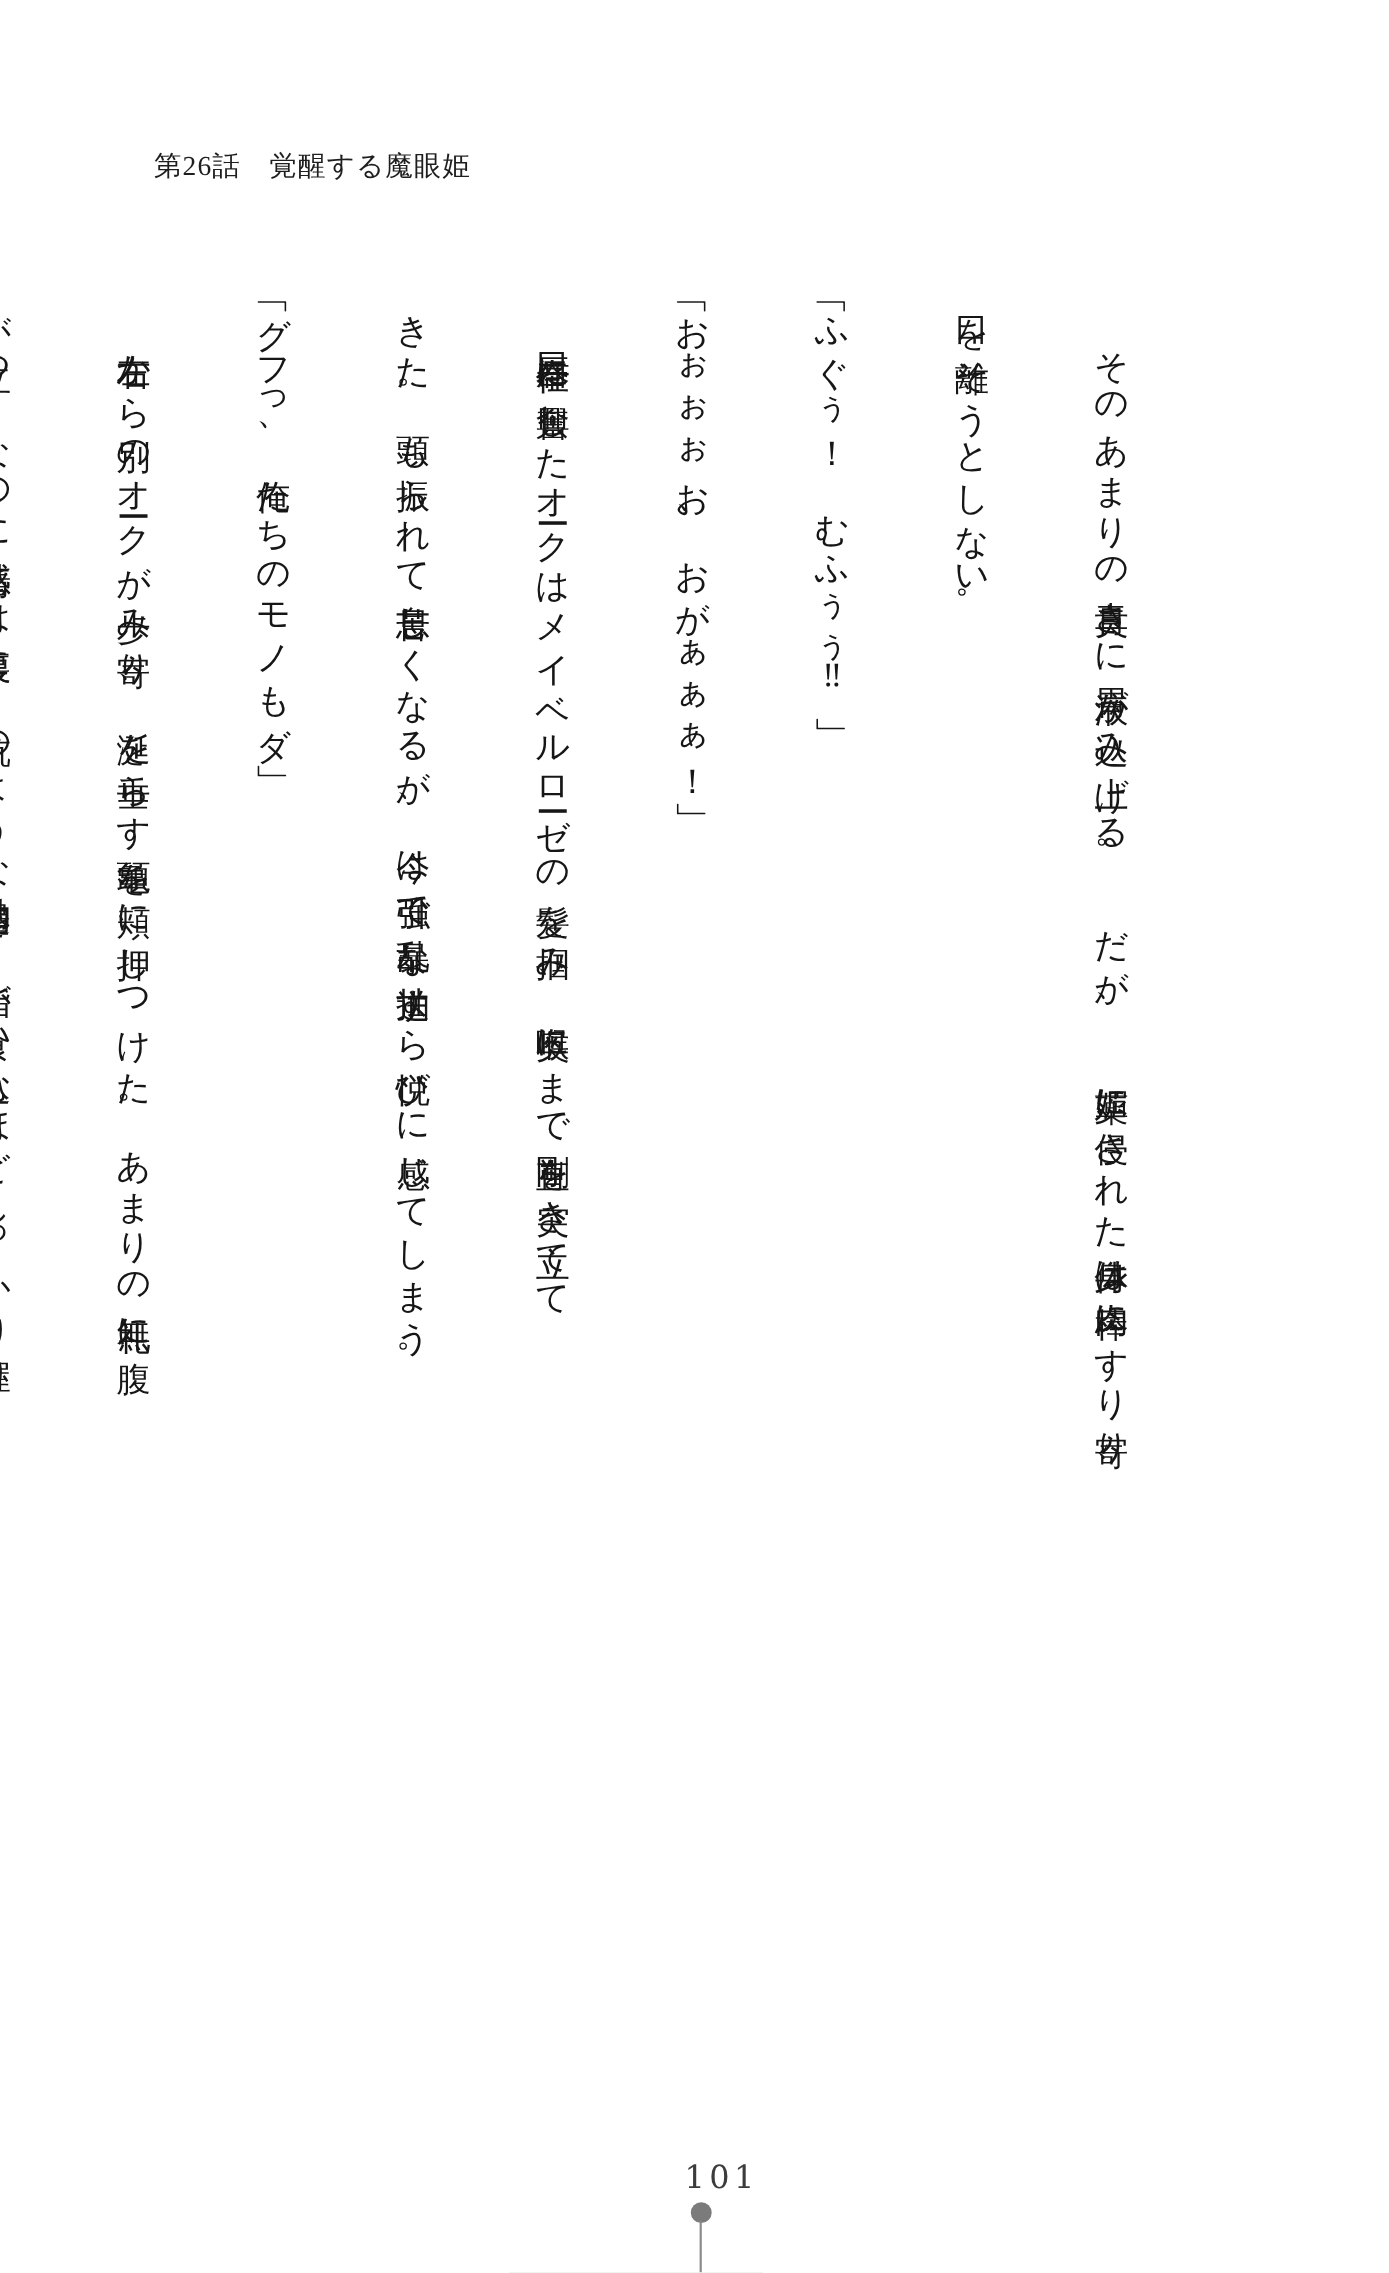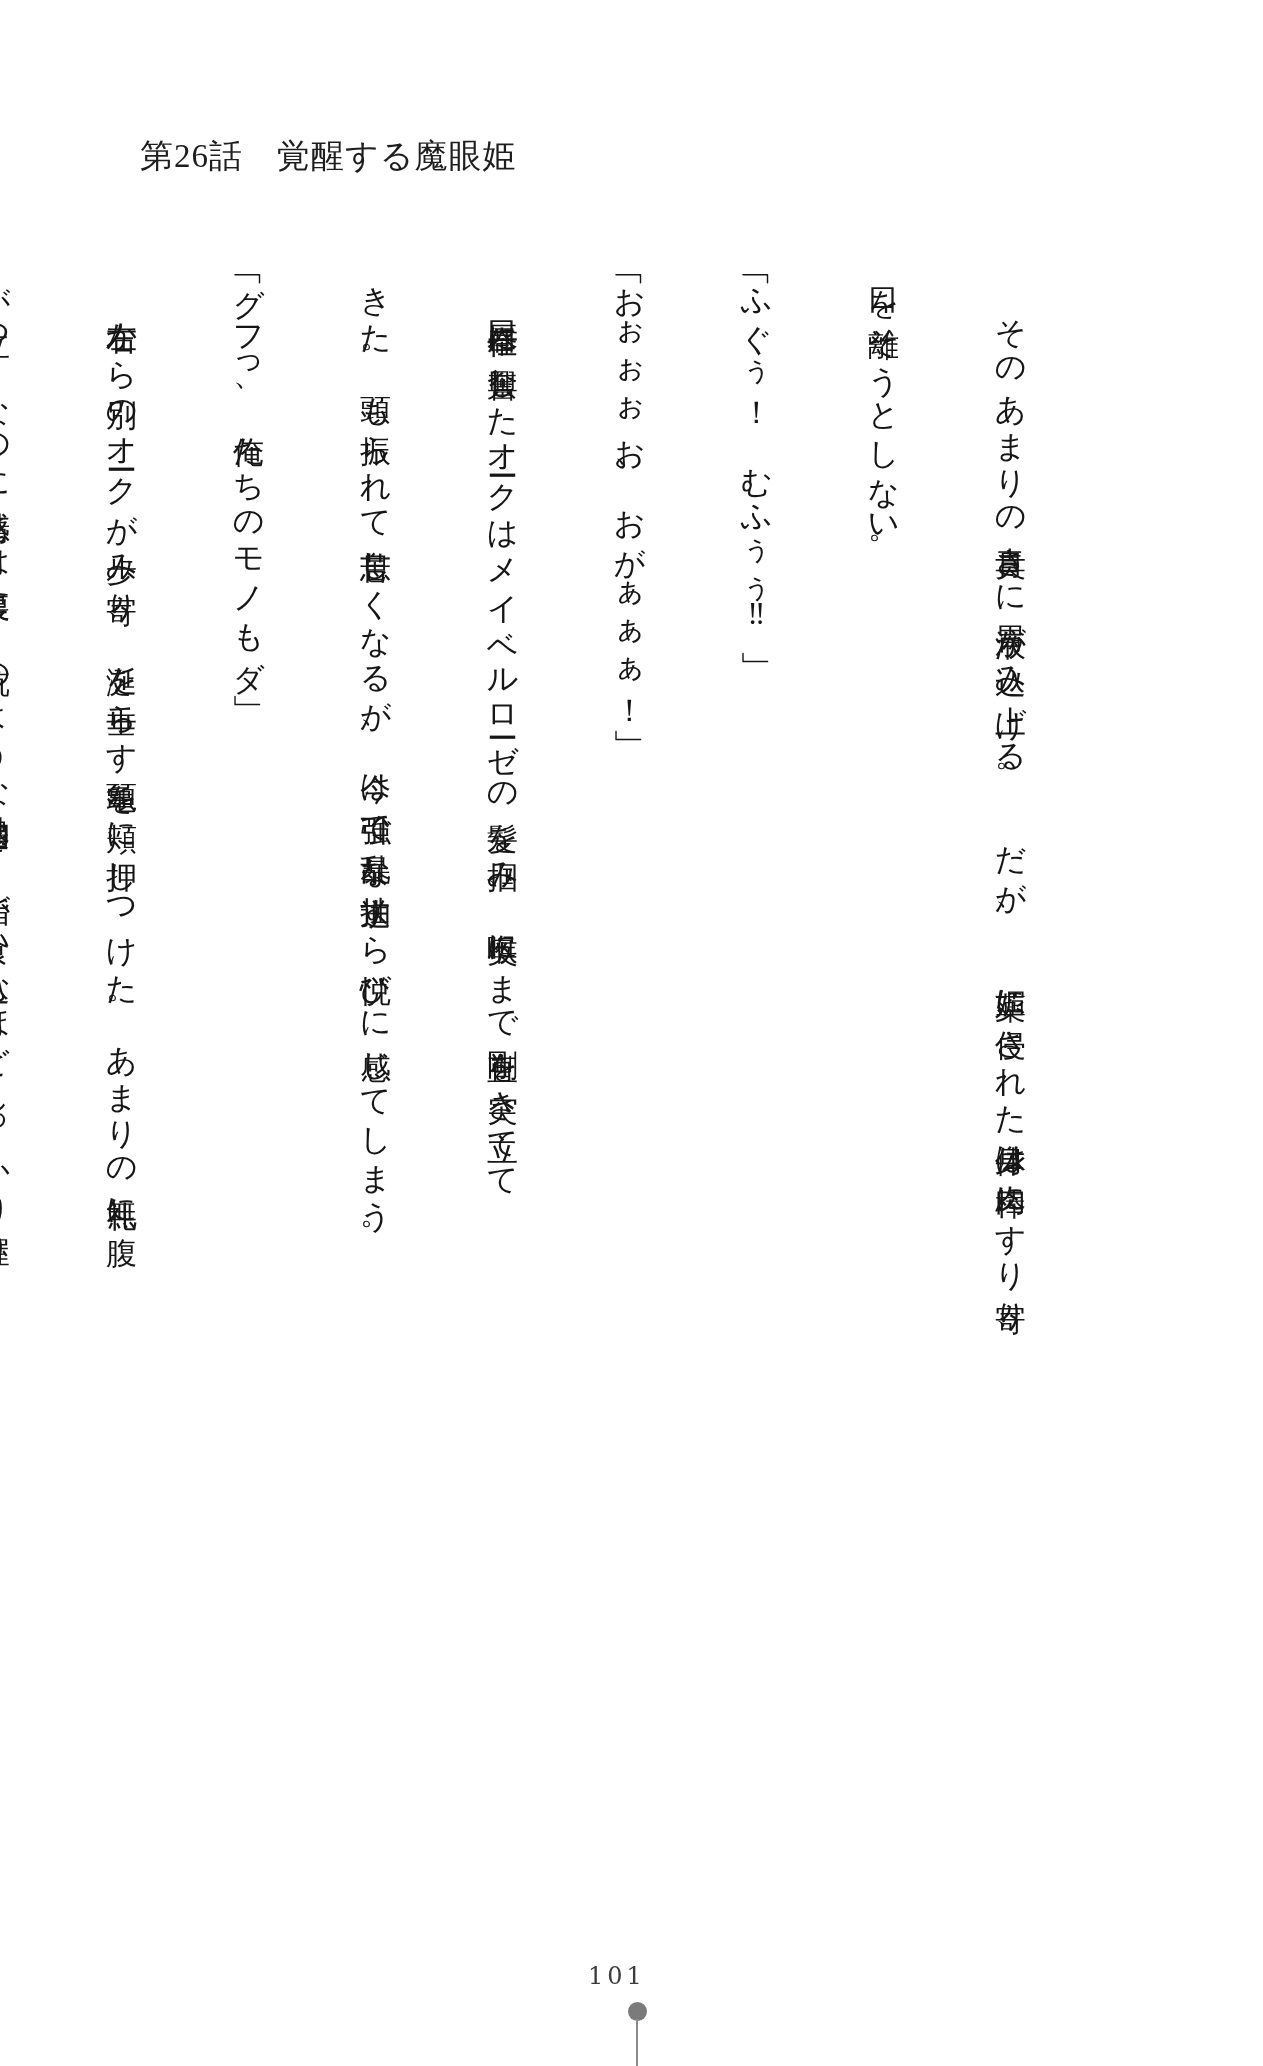--- a/index.html
+++ b/index.html
@@ -8,21 +8,21 @@
     width: 1263px;
     height: 2066px;
     background: #ffffff;
     overflow: hidden;
     font-family: "Liberation Serif", "DejaVu Serif", serif;
   }
   .running-head {
     position: absolute;
     left: 140px;
     top: 134px;
-    font-size: 33px;
+    font-size: 25px;
     letter-spacing: 1px;
     color: #1e1e1e;
     white-space: pre;
   }
   .text-block {
     position: absolute;
     top: 265px;
     right: 153px;
     height: 1425px;
     writing-mode: vertical-rl;
@@ -35,24 +35,25 @@
   .text-block p.col {
     margin: 0;
     padding: 0;
     line-height: 55px;
   }
   .text-block p.col.indent {
     text-indent: 33px;
   }
   .page-number {
     position: absolute;
-    left: 588px;
+    left: 616px;
     top: 1962px;
     width: 80px;
-    font-size: 24px;
+    text-align: center;
+    font-size: 29px;
     letter-spacing: 4px;
     color: #3c3c3c;
     font-family: "DejaVu Serif", "Liberation Serif", serif;
   }
   .footer-dot {
     position: absolute;
     left: 628px;
     top: 2002px;
     width: 19px;
     height: 19px;

